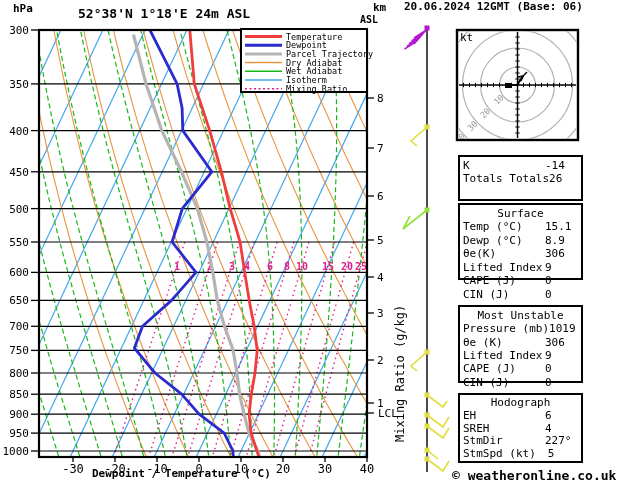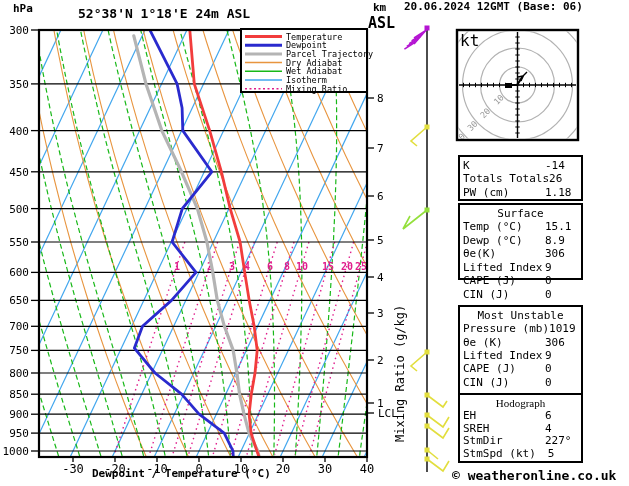--- a/index.html
+++ b/index.html
@@ -324,39 +324,35 @@
         </g>
         <path d="M508,87 L512,85 L517,85 L523,76" stroke="#000" stroke-width="2.2" fill="none"></path>
         <path d="M523,76 l-5,1 M523,76 l-2,5 M523,76 l4,-4" stroke="#000" stroke-width="1.4" fill="none"></path>
         <rect x="505" y="83" width="7" height="5" fill="#000"></rect>
       </g>
     </svg>
 
   <div class="abs b" style="left:13px;top:2px;font-size:11px;">hPa</div>
   <div class="abs b" style="left:56px;top:6px;font-size:13px;margin-left:22px;">52°38'N 1°18'E 24m ASL</div>
   <div class="abs b" style="left:373px;top:1px;font-size:11px;">km</div>
-  <div class="abs b" style="left:368px;top:14px;font-size:15px;">ASL</div>
+  <div class="abs b" style="left:360px;top:14px;font-size:10px;">ASL</div>
   <div class="abs b" style="left:404px;top:0;font-size:11px;">20.06.2024 12GMT (Base: 06)</div>
-  <div class="abs" style="left:460px;top:31px;font-size:16px;">kt</div>
+  <div class="abs" style="left:460px;top:31px;font-size:11px;">kt</div>
   <div class="abs b" style="left:92px;top:467px;font-size:11px;">Dewpoint / Temperature (°C)</div>
   <div id="ylab" class="abs" style="left:393px;top:442px;font-size:12px;">Mixing Ratio (g/kg)</div>
   <div id="tables">
       <div class="tbox" style="top: 155px; height: 46px;">
         <div class="trow" style="line-height: 13.33px;">
           <span class="tlbl">K</span>
           <span class="tval">-14</span>
         </div>
         <div class="trow" style="line-height: 13.33px;">
           <span class="tlbl">Totals Totals</span>
           <span class="tval">26</span>
         </div>
-        <div class="trow" style="line-height: 13.33px;">
-          <span class="tlbl">PW (cm)</span>
-          <span class="tval">1.18</span>
-        </div>
       </div>
       <div class="tbox" style="top: 203px; height: 77px;">
         <div class="thdr" style="line-height: 13.43px;">Surface</div>
         <div class="trow" style="line-height: 13.43px;">
           <span class="tlbl">Temp (°C)</span>
           <span class="tval">15.1</span>
         </div>
         <div class="trow" style="line-height: 13.43px;">
           <span class="tlbl">Dewp (°C)</span>
           <span class="tval">8.9</span>
@@ -371,21 +367,21 @@
         </div>
         <div class="trow" style="line-height: 13.43px;">
           <span class="tlbl">CAPE (J)</span>
           <span class="tval">0</span>
         </div>
         <div class="trow" style="line-height: 13.43px;">
           <span class="tlbl">CIN (J)</span>
           <span class="tval">0</span>
         </div>
       </div>
-      <div class="tbox" style="top: 305px; height: 90px;">
+      <div class="tbox" style="top: 305px; height: 78px;">
         <div class="thdr" style="line-height: 13.33px;">Most Unstable</div>
         <div class="trow" style="line-height: 13.33px;">
           <span class="tlbl">Pressure (mb)</span>
           <span class="tval">1019</span>
         </div>
         <div class="trow" style="line-height: 13.33px; gap: 32px;">
           <span class="tlbl">θe (K)</span>
           <span class="tval">306</span>
         </div>
         <div class="trow" style="line-height: 13.33px;">
@@ -395,21 +391,21 @@
         <div class="trow" style="line-height: 13.33px;">
           <span class="tlbl">CAPE (J)</span>
           <span class="tval">0</span>
         </div>
         <div class="trow" style="line-height: 13.33px;">
           <span class="tlbl">CIN (J)</span>
           <span class="tval">0</span>
         </div>
       </div>
       <div class="tbox" style="top: 393px; height: 70px;">
-        <div class="thdr" style="line-height: 12.8px; font-family: Liberation Serif, serif;">Hodograph</div>
+        <div class="thdr" style="line-height: 12.8px;">Hodograph</div>
         <div class="trow" style="line-height: 12.8px;">
           <span class="tlbl">EH</span>
           <span class="tval">6</span>
         </div>
         <div class="trow" style="line-height: 12.8px;">
           <span class="tlbl">SREH</span>
           <span class="tval">4</span>
         </div>
         <div class="trow" style="line-height: 12.8px;">
           <span class="tlbl">StmDir</span>

